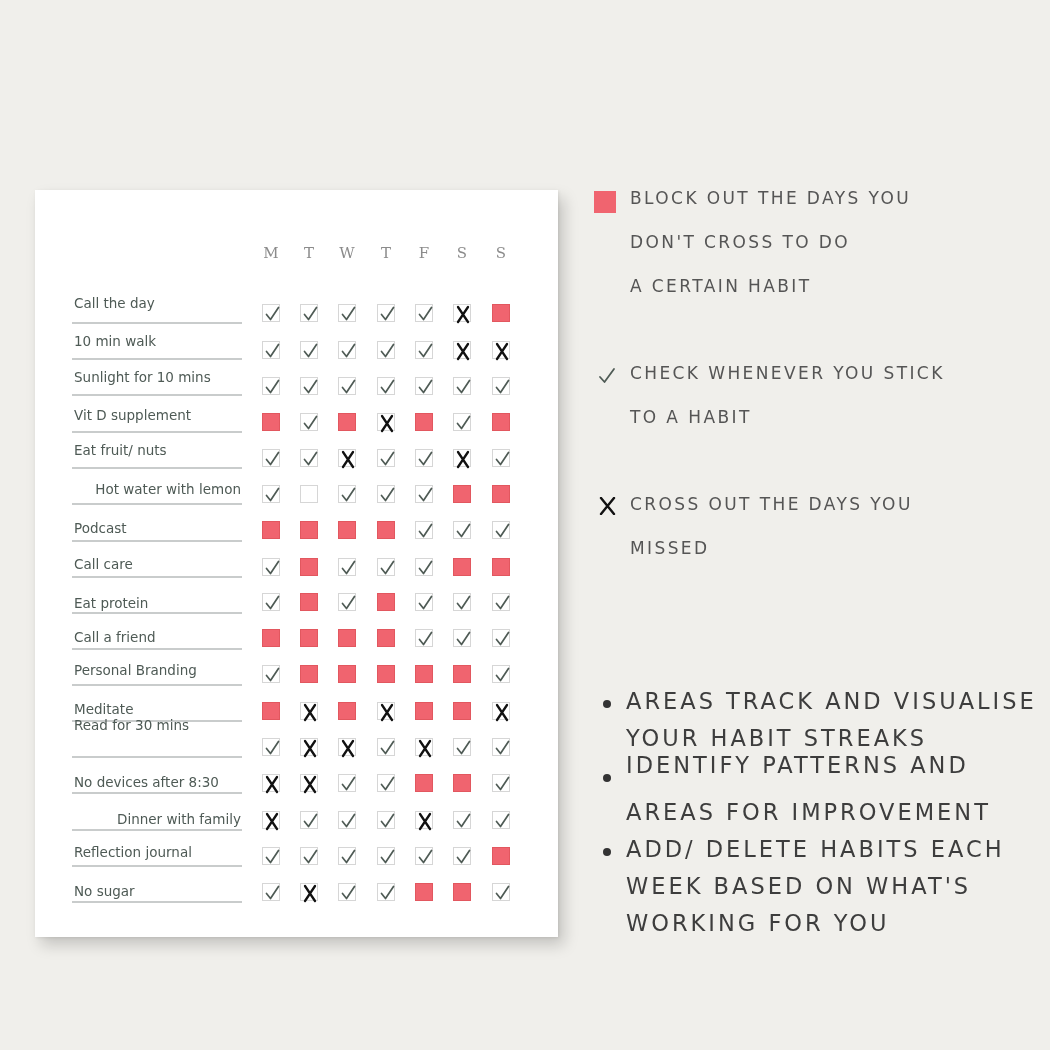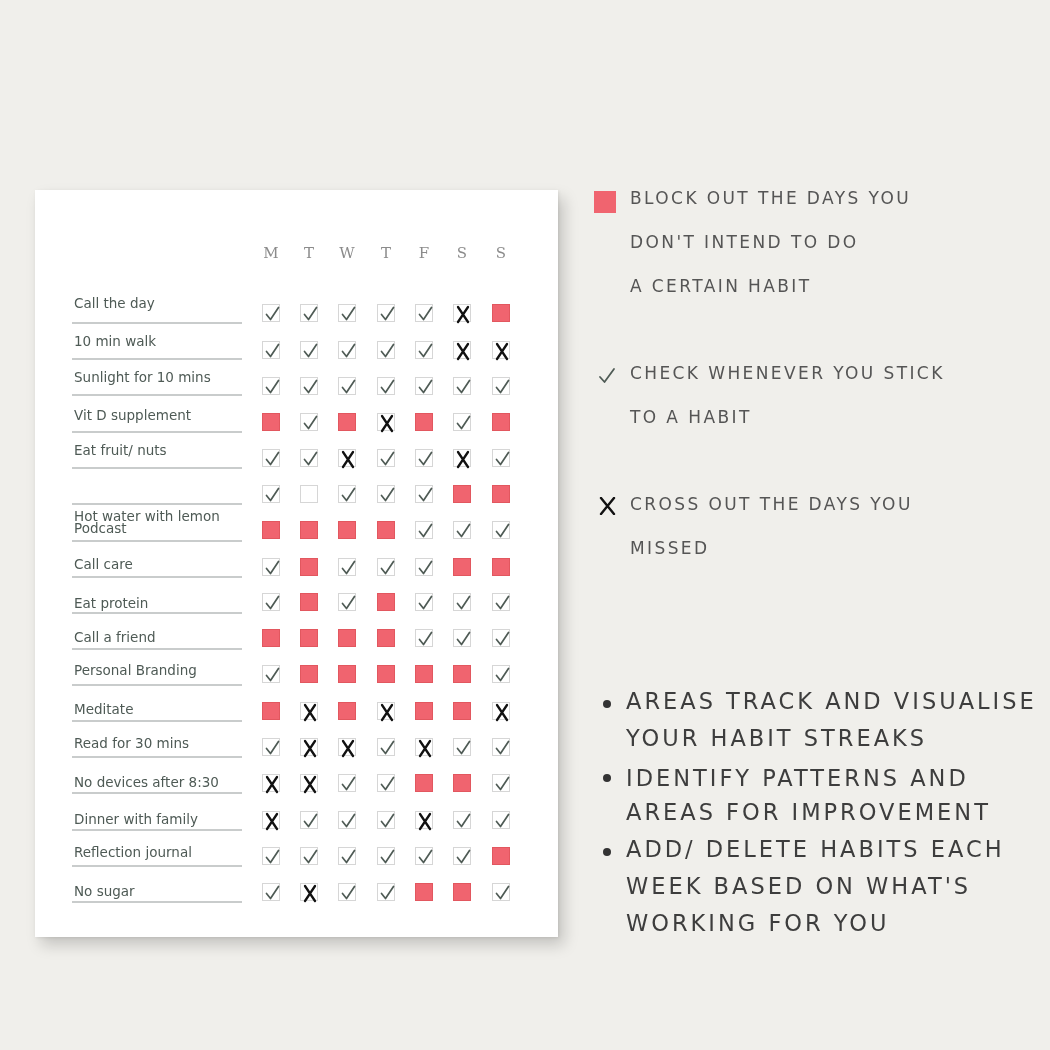--- a/index.html
+++ b/index.html
@@ -232,21 +232,21 @@
     <div class="cell cross" style="left: 453px; top: 449px;">
       <svg width="18" height="18">
         <path d="M4 2 L14 17 M14 2 L4 17" fill="none" stroke="#111" stroke-width="2.3" stroke-linecap="round"></path>
       </svg>
     </div>
     <div class="cell check" style="left: 492px; top: 449px;">
       <svg width="18" height="18">
         <path d="M3.5 9.5 L7.5 14.5 L15.5 2.5" fill="none" stroke="#4f5b55" stroke-width="1.7" stroke-linecap="round" stroke-linejoin="round"></path>
       </svg>
     </div>
-    <div class="label" style="top: 508px;">Hot water with lemon</div>
+    <div class="label" style="top: 481px; text-align: right;">Hot water with lemon</div>
     <div class="underline" style="top: 503px;"></div>
     <div class="cell check" style="left: 262px; top: 485px;">
       <svg width="18" height="18">
         <path d="M3.5 9.5 L7.5 14.5 L15.5 2.5" fill="none" stroke="#4f5b55" stroke-width="1.7" stroke-linecap="round" stroke-linejoin="round"></path>
       </svg>
     </div>
     <div class="cell empty" style="left: 300px; top: 485px;"></div>
     <div class="cell check" style="left: 338px; top: 485px;">
       <svg width="18" height="18">
         <path d="M3.5 9.5 L7.5 14.5 L15.5 2.5" fill="none" stroke="#4f5b55" stroke-width="1.7" stroke-linecap="round" stroke-linejoin="round"></path>
@@ -391,21 +391,21 @@
         <path d="M4 2 L14 17 M14 2 L4 17" fill="none" stroke="#111" stroke-width="2.3" stroke-linecap="round"></path>
       </svg>
     </div>
     <div class="cell block" style="left: 415px; top: 702px;"></div>
     <div class="cell block" style="left: 453px; top: 702px;"></div>
     <div class="cell cross" style="left: 492px; top: 702px;">
       <svg width="18" height="18">
         <path d="M4 2 L14 17 M14 2 L4 17" fill="none" stroke="#111" stroke-width="2.3" stroke-linecap="round"></path>
       </svg>
     </div>
-    <div class="label" style="top: 735px;">Read for 30 mins</div>
+    <div class="label" style="top: 717px;">Read for 30 mins</div>
     <div class="underline" style="top: 756px;"></div>
     <div class="cell check" style="left: 262px; top: 738px;">
       <svg width="18" height="18">
         <path d="M3.5 9.5 L7.5 14.5 L15.5 2.5" fill="none" stroke="#4f5b55" stroke-width="1.7" stroke-linecap="round" stroke-linejoin="round"></path>
       </svg>
     </div>
     <div class="cell cross" style="left: 300px; top: 738px;">
       <svg width="18" height="18">
         <path d="M4 2 L14 17 M14 2 L4 17" fill="none" stroke="#111" stroke-width="2.3" stroke-linecap="round"></path>
       </svg>
@@ -457,21 +457,21 @@
         <path d="M3.5 9.5 L7.5 14.5 L15.5 2.5" fill="none" stroke="#4f5b55" stroke-width="1.7" stroke-linecap="round" stroke-linejoin="round"></path>
       </svg>
     </div>
     <div class="cell block" style="left: 415px; top: 774px;"></div>
     <div class="cell block" style="left: 453px; top: 774px;"></div>
     <div class="cell check" style="left: 492px; top: 774px;">
       <svg width="18" height="18">
         <path d="M3.5 9.5 L7.5 14.5 L15.5 2.5" fill="none" stroke="#4f5b55" stroke-width="1.7" stroke-linecap="round" stroke-linejoin="round"></path>
       </svg>
     </div>
-    <div class="label" style="top: 811px;">Dinner with family</div>
+    <div class="label" style="top: 811px; text-align: right;">Dinner with family</div>
     <div class="underline" style="top: 829px;"></div>
     <div class="cell cross" style="left: 262px; top: 811px;">
       <svg width="18" height="18">
         <path d="M4 2 L14 17 M14 2 L4 17" fill="none" stroke="#111" stroke-width="2.3" stroke-linecap="round"></path>
       </svg>
     </div>
     <div class="cell check" style="left: 300px; top: 811px;">
       <svg width="18" height="18">
         <path d="M3.5 9.5 L7.5 14.5 L15.5 2.5" fill="none" stroke="#4f5b55" stroke-width="1.7" stroke-linecap="round" stroke-linejoin="round"></path>
       </svg>
@@ -560,39 +560,39 @@
     <div class="cell block" style="left: 453px; top: 883px;"></div>
     <div class="cell check" style="left: 492px; top: 883px;">
       <svg width="18" height="18">
         <path d="M3.5 9.5 L7.5 14.5 L15.5 2.5" fill="none" stroke="#4f5b55" stroke-width="1.7" stroke-linecap="round" stroke-linejoin="round"></path>
       </svg>
     </div>
   </div>
 
 <div class="legend-block"></div>
 <div class="legend-text" style="left:630px; top:188px;">BLOCK OUT THE DAYS YOU</div>
-<div class="legend-text" style="left:630px; top:232px;">DON'T INTEND TO DO</div>
+<div class="legend-text" style="left:630px; top:232px;">DON'T CROSS TO DO</div>
 <div class="legend-text" style="left:630px; top:276px;">A CERTAIN HABIT</div>
 
 <svg style="position:absolute; left:598px; top:367px;" width="18" height="18">
   <path d="M2 10 L6.5 15 L16 2" fill="none" stroke="#4f5b55" stroke-width="1.8" stroke-linecap="round" stroke-linejoin="round"></path>
 </svg>
 <div class="legend-text" style="left:630px; top:363px;">CHECK WHENEVER YOU STICK</div>
 <div class="legend-text" style="left:630px; top:407px;">TO A HABIT</div>
 
 <svg style="position:absolute; left:599px; top:497px;" width="18" height="18">
   <path d="M2 1 L15 17 M15 1 L2 17" fill="none" stroke="#111" stroke-width="2.4" stroke-linecap="round"></path>
 </svg>
 <div class="legend-text" style="left:630px; top:494px;">CROSS OUT THE DAYS YOU</div>
 <div class="legend-text" style="left:630px; top:538px;">MISSED</div>
 
 <div class="bullets">
   <div class="dot" style="top:12px;"></div>
   <div class="bullet-line" style="top:0px;">AREAS TRACK AND VISUALISE</div>
   <div class="bullet-line" style="top:37px;">YOUR HABIT STREAKS</div>
   <div class="dot" style="top:86px;"></div>
-  <div class="bullet-line" style="top:77px;text-align:right;">IDENTIFY PATTERNS AND</div>
+  <div class="bullet-line" style="top:64px;text-align:right;">IDENTIFY PATTERNS AND</div>
   <div class="bullet-line" style="top:111px;">AREAS FOR IMPROVEMENT</div>
   <div class="dot" style="top:160px;"></div>
   <div class="bullet-line" style="top:148px;">ADD/ DELETE HABITS EACH</div>
   <div class="bullet-line" style="top:185px;">WEEK BASED ON WHAT'S</div>
   <div class="bullet-line" style="top:222px;">WORKING FOR YOU</div>
 </div>
 
 </body></html>

